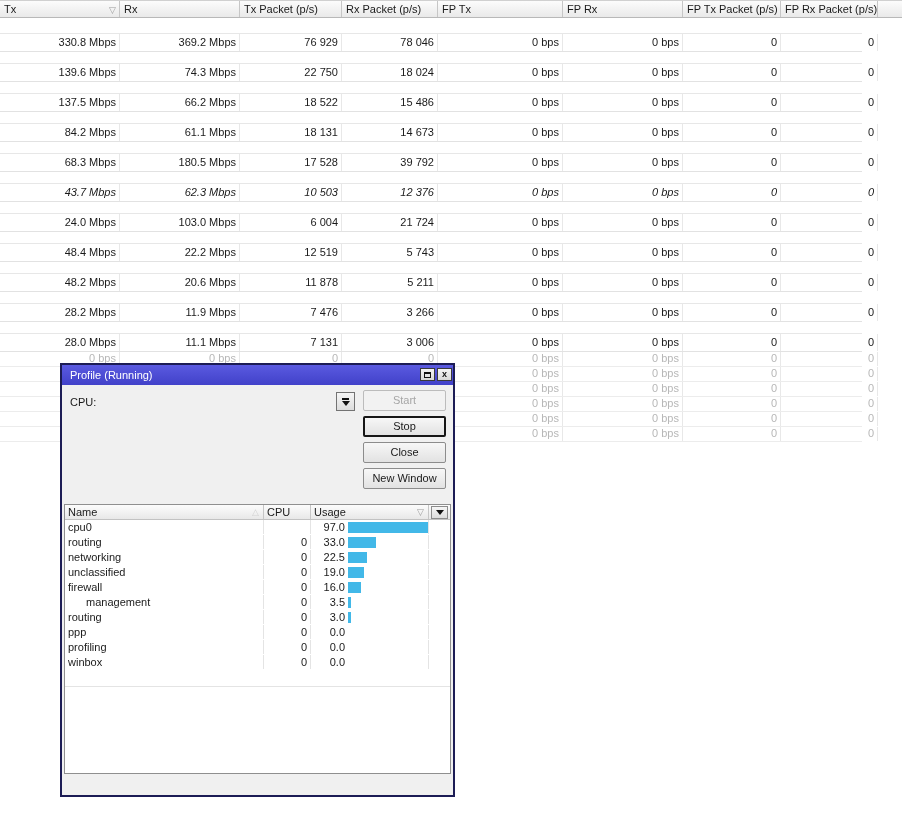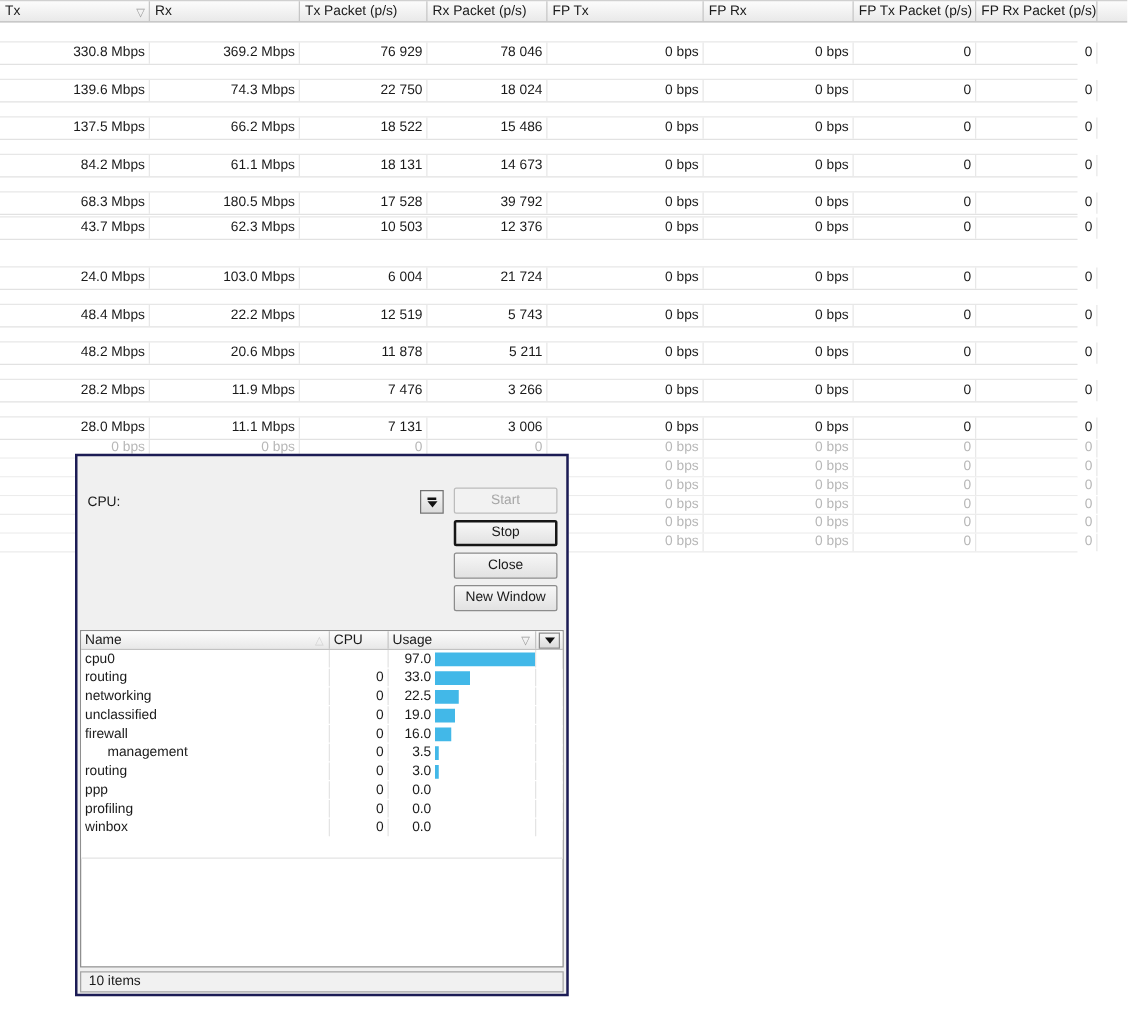--- a/index.html
+++ b/index.html
@@ -132,21 +132,21 @@
       <div class="trow" style="top: 153px; text-decoration: underline;">
         <div class="tcell" style="left: 0px; width: 120px;">68.3 Mbps</div>
         <div class="tcell" style="left: 120px; width: 120px;">180.5 Mbps</div>
         <div class="tcell" style="left: 240px; width: 102px;">17 528</div>
         <div class="tcell" style="left: 342px; width: 96px;">39 792</div>
         <div class="tcell" style="left: 438px; width: 125px;">0 bps</div>
         <div class="tcell" style="left: 563px; width: 120px;">0 bps</div>
         <div class="tcell" style="left: 683px; width: 98px;">0</div>
         <div class="tcell" style="left: 781px; width: 97px;">0</div>
       </div>
-      <div class="trow" style="top: 173px;">
+      <div class="trow" style="top: 183px; font-style: italic;">
         <div class="tcell" style="left: 0px; width: 120px;">43.7 Mbps</div>
         <div class="tcell" style="left: 120px; width: 120px;">62.3 Mbps</div>
         <div class="tcell" style="left: 240px; width: 102px;">10 503</div>
         <div class="tcell" style="left: 342px; width: 96px;">12 376</div>
         <div class="tcell" style="left: 438px; width: 125px;">0 bps</div>
         <div class="tcell" style="left: 563px; width: 120px;">0 bps</div>
         <div class="tcell" style="left: 683px; width: 98px;">0</div>
         <div class="tcell" style="left: 781px; width: 97px;">0</div>
       </div>
       <div class="trow" style="top: 213px;">
@@ -255,20 +255,29 @@
         <div class="tcell" style="left: 240px; width: 102px;">0</div>
         <div class="tcell" style="left: 342px; width: 96px;">0</div>
         <div class="tcell" style="left: 438px; width: 125px;">0 bps</div>
         <div class="tcell" style="left: 563px; width: 120px;">0 bps</div>
         <div class="tcell" style="left: 683px; width: 98px;">0</div>
         <div class="tcell" style="left: 781px; width: 97px;">0</div>
       </div>
     </div>
 
   <div class="dialog">
+    <div class="titlebar">
+      <span>Profile (Running)</span>
+      <span class="tbtn max">
+          <span class="maxglyph"></span>
+        </span>
+      <span class="tbtn close">
+          <span class="xglyph">x</span>
+        </span>
+    </div>
 
     <div class="cpu-label">CPU:</div>
     <div class="combo-arrow">
       <span class="bar"></span>
       <span class="tri"></span>
     </div>
 
     <div class="btn disabled" style="top:25px">Start</div>
     <div class="btn default" style="top:51px">Stop</div>
     <div class="btn" style="top:77px">Close</div>
@@ -354,17 +363,14 @@
           </div>
           <div class="prow" style="top: 150px;">
             <div class="pcell" style="left: 0px; width: 199px; padding-left: 3px; border-right: 1px solid rgb(228, 228, 228);">winbox</div>
             <div class="pcell" style="left: 199px; width: 47px; text-align: right; padding-right: 3px; border-right: 1px solid rgb(228, 228, 228);">0</div>
             <div class="pcell" style="left: 246px; width: 34px; text-align: right;">0.0</div>
             <div class="pcell" style="left: 282px; width: 82px; border-right: 1px solid rgb(228, 228, 228);"></div>
           </div>
         </div>
     </div>
 
-    <div class="pfooter">
-      <span>10 items</span>
-    </div>
   </div>
 </div>
 
 </body></html>

